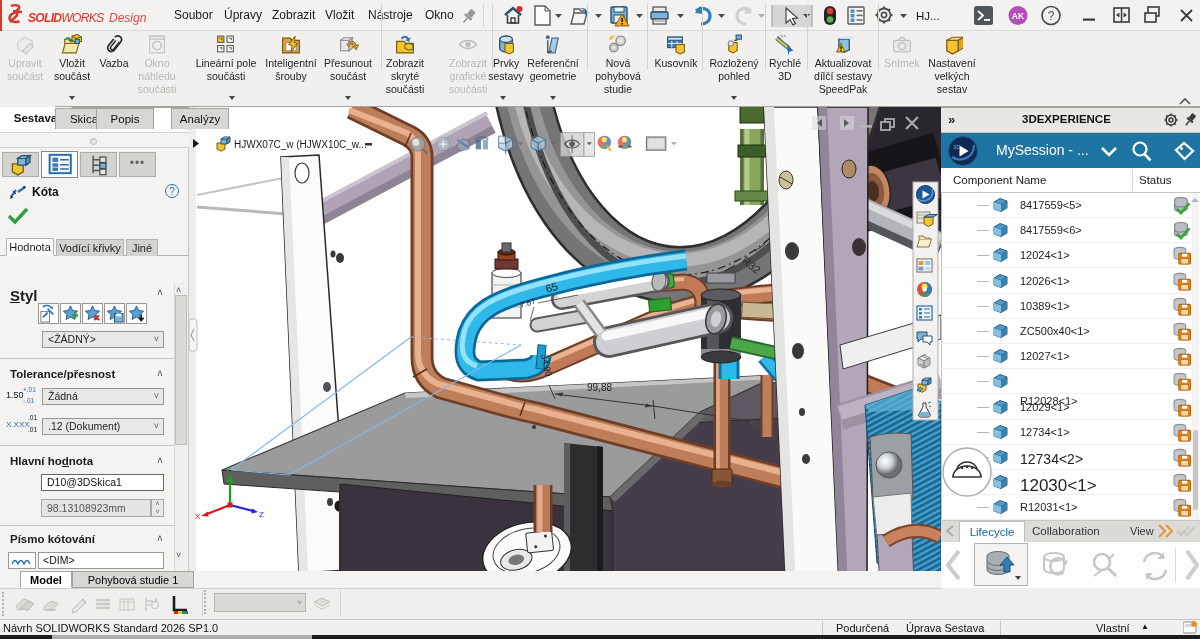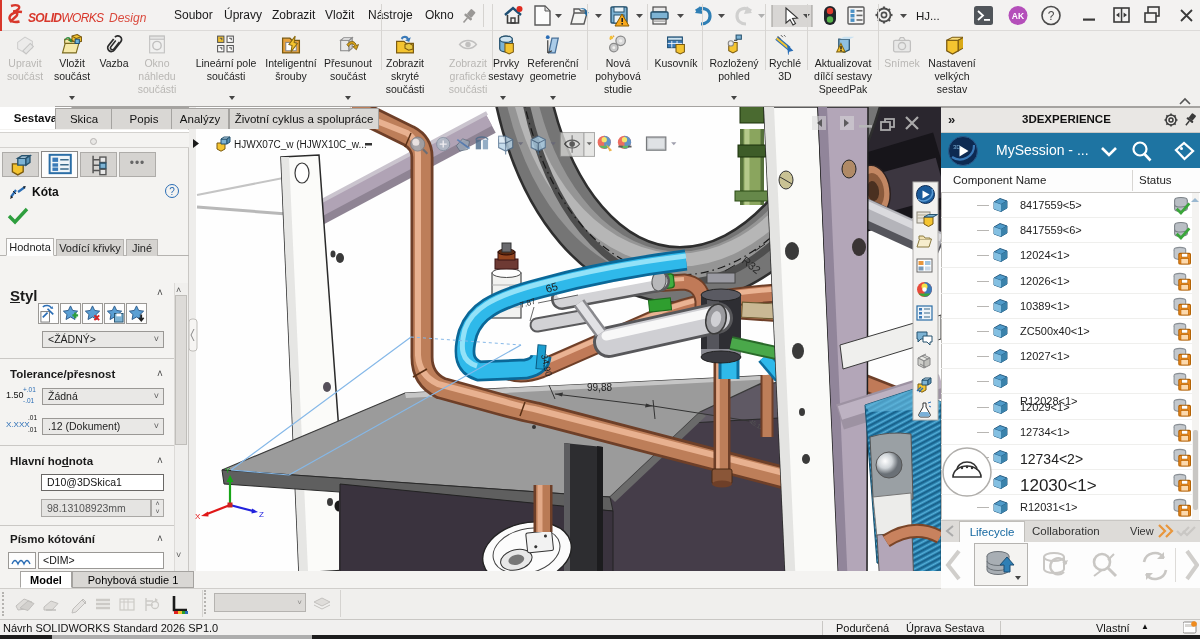--- a/index.html
+++ b/index.html
@@ -691,23 +691,22 @@
         <path d="M7 2 v4 L3 13 a2 2 0 0 0 2 3 h7 a2 2 0 0 0 2-3 L10 6 V2z" fill="#fff" stroke="#333"></path>
         <path d="M5 11 h7 l2 3 a1.5 1.5 0 0 1 -1.5 1.5 h-8 a1.5 1.5 0 0 1 -1.5-2z" fill="#7ab0d8"></path>
         <path d="M12 2 l3-1 M13 5 l2 1" stroke="#2a6db5" stroke-width="1"></path>
       </g>
 </g>
 </svg>
 
 <div class="abs" id="tabrow">
  <div class="dtab sel" style="left:0;width:72px">Sestava</div>
  <div class="dtab" style="left:55px;width:58px">Skica</div>
- <div class="dtab" style="left:111px;width:66px">Popis</div>
+ <div class="dtab" style="left:96px;width:58px">Popis</div>
  <div class="dtab" style="left:171px;width:58px">Analýzy</div>
- <div class="dtab" style="left:229px;width:150px">Životní cyklus a spolupráce</div>
 </div>
 
 <div class="abs" id="leftpanel"></div>
 <div id="lp">
 
 <div class="abs" style="left:0;top:130px;width:189px;height:3px;background:#fff;border-bottom:1px solid #d4d2cf"></div>
 <div class="abs" style="left:0;top:133px;width:189px;height:15px;background:#f4f3f1;border-bottom:1px solid #d4d2cf"></div>
 <div class="abs" style="left:90px;top:138px;width:7px;height:7px;border-radius:50%;background:#e8e7e5;border:1px solid #b8b6b3"></div>
 
 <div class="abs" style="left:2px;top:152px;width:37px;height:25px;background:#d5d3d0;border:1px solid #aeaca9"><svg width="35" height="23" viewBox="0 0 24 17">

